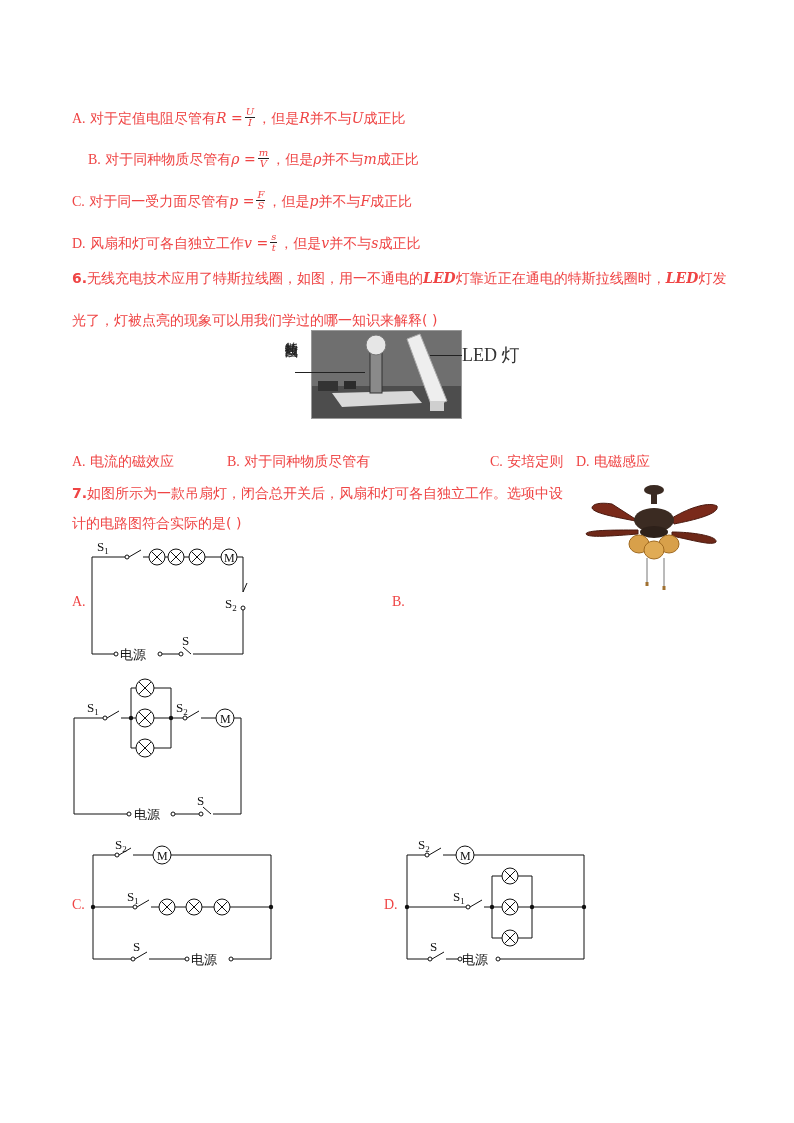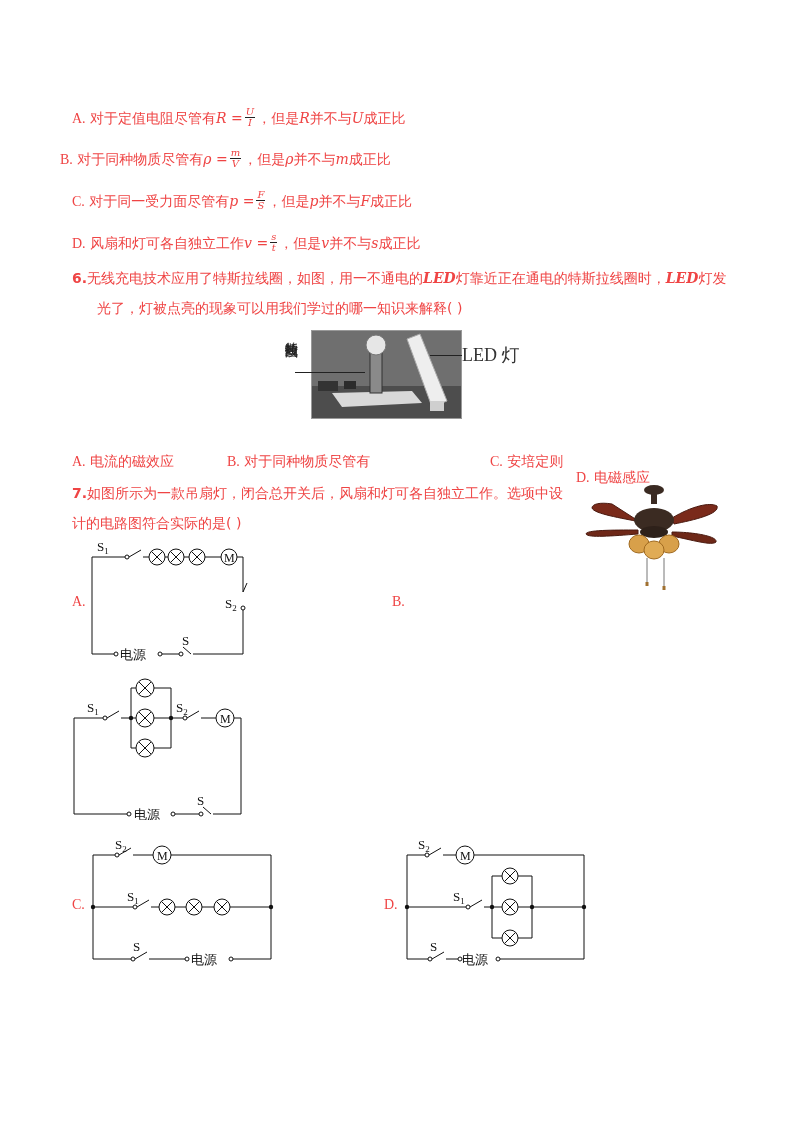--- a/index.html
+++ b/index.html
@@ -25,21 +25,21 @@
 <body>
 
 <div class="line" style="left:72px; top:108px;">
   <span class="opt-letter">A.</span>
   <span>对于定值电阻尽管有</span><span class="math">R</span><span> =</span><span class="frac">
       <span class="num">U</span>
       <span class="den">I</span>
     </span><span>，但是</span><span class="math">R</span><span>并不与</span><span class="math">U</span><span>成正比</span>
 </div>
 
-<div class="line" style="left:60px; top:149px;">
+<div class="line" style="left:88px; top:149px;">
   <span class="opt-letter">B.</span>
   <span>对于同种物质尽管有</span><span class="math">ρ</span><span> =</span><span class="frac">
       <span class="num">m</span>
       <span class="den">V</span>
     </span><span>，但是</span><span class="math">ρ</span><span>并不与</span><span class="math">m</span><span>成正比</span>
 </div>
 
 <div class="line" style="left:72px; top:191px;">
   <span class="opt-letter">C.</span>
   <span>对于同一受力面尽管有</span><span class="math">p</span><span> =</span><span class="frac">
@@ -52,21 +52,21 @@
   <span class="opt-letter">D.</span>
   <span>风扇和灯可各自独立工作</span><span class="math">v</span><span> =</span><span class="frac">
       <span class="num">s</span>
       <span class="den">t</span>
     </span><span>，但是</span><span class="math">v</span><span>并不与</span><span class="math">s</span><span>成正比</span>
 </div>
 
 <div class="line" style="left:72px; top:268px;">
   <span class="qnum">6.</span><span>无线充电技术应用了特斯拉线圈，如图，用一不通电的</span><span class="math" style="font-weight:bold;">LED</span><span>灯靠近正在通电的特斯拉线圈时，</span><span class="math" style="font-weight:bold;">LED</span><span>灯发</span>
 </div>
-<div class="line" style="left:72px; top:298px;margin-left:25px;">
+<div class="line" style="left:72px; top:310px;">
   <span>光了，灯被点亮的现象可以用我们学过的哪一知识来解释(    )</span>
 </div>
 
 <div class="figure-label" style="left:284px; top:331px;">特斯拉线圈</div>
 <div class="photo" style="left:311px; top:330px; width:149px; height:87px;">
   <svg width="149" height="87" viewBox="0 0 149 87">
     <rect x="0" y="0" width="149" height="87" fill="#6f6f6f"></rect>
     <rect x="0" y="55" width="149" height="32" fill="#4d4d4d"></rect>
     <polygon points="20,62 100,60 110,72 30,76" fill="#d9d9d9"></polygon>
     <rect x="58" y="20" width="12" height="42" fill="#8a8a8a" stroke="#333" stroke-width="1"></rect>
@@ -83,21 +83,21 @@
 
 <div class="line" style="left:72px; top:451px;">
   <span class="opt-letter">A.</span> <span>电流的磁效应</span>
 </div>
 <div class="line" style="left:227px; top:451px;">
   <span class="opt-letter">B.</span> <span>对于同种物质尽管有</span>
 </div>
 <div class="line" style="left:490px; top:451px;">
   <span class="opt-letter">C.</span> <span>安培定则</span>
 </div>
-<div class="line" style="left:576px; top:451px;margin-top:16px;">
+<div class="line" style="left:576px; top:451px;">
   <span class="opt-letter">D.</span> <span>电磁感应</span>
 </div>
 
 <div class="line" style="left:72px; top:483px;">
   <span class="qnum">7.</span><span>如图所示为一款吊扇灯，闭合总开关后，风扇和灯可各自独立工作。选项中设</span>
 </div>
 <div class="line" style="left:72px; top:513px;">
   <span>计的电路图符合实际的是(    )</span>
 </div>
 

